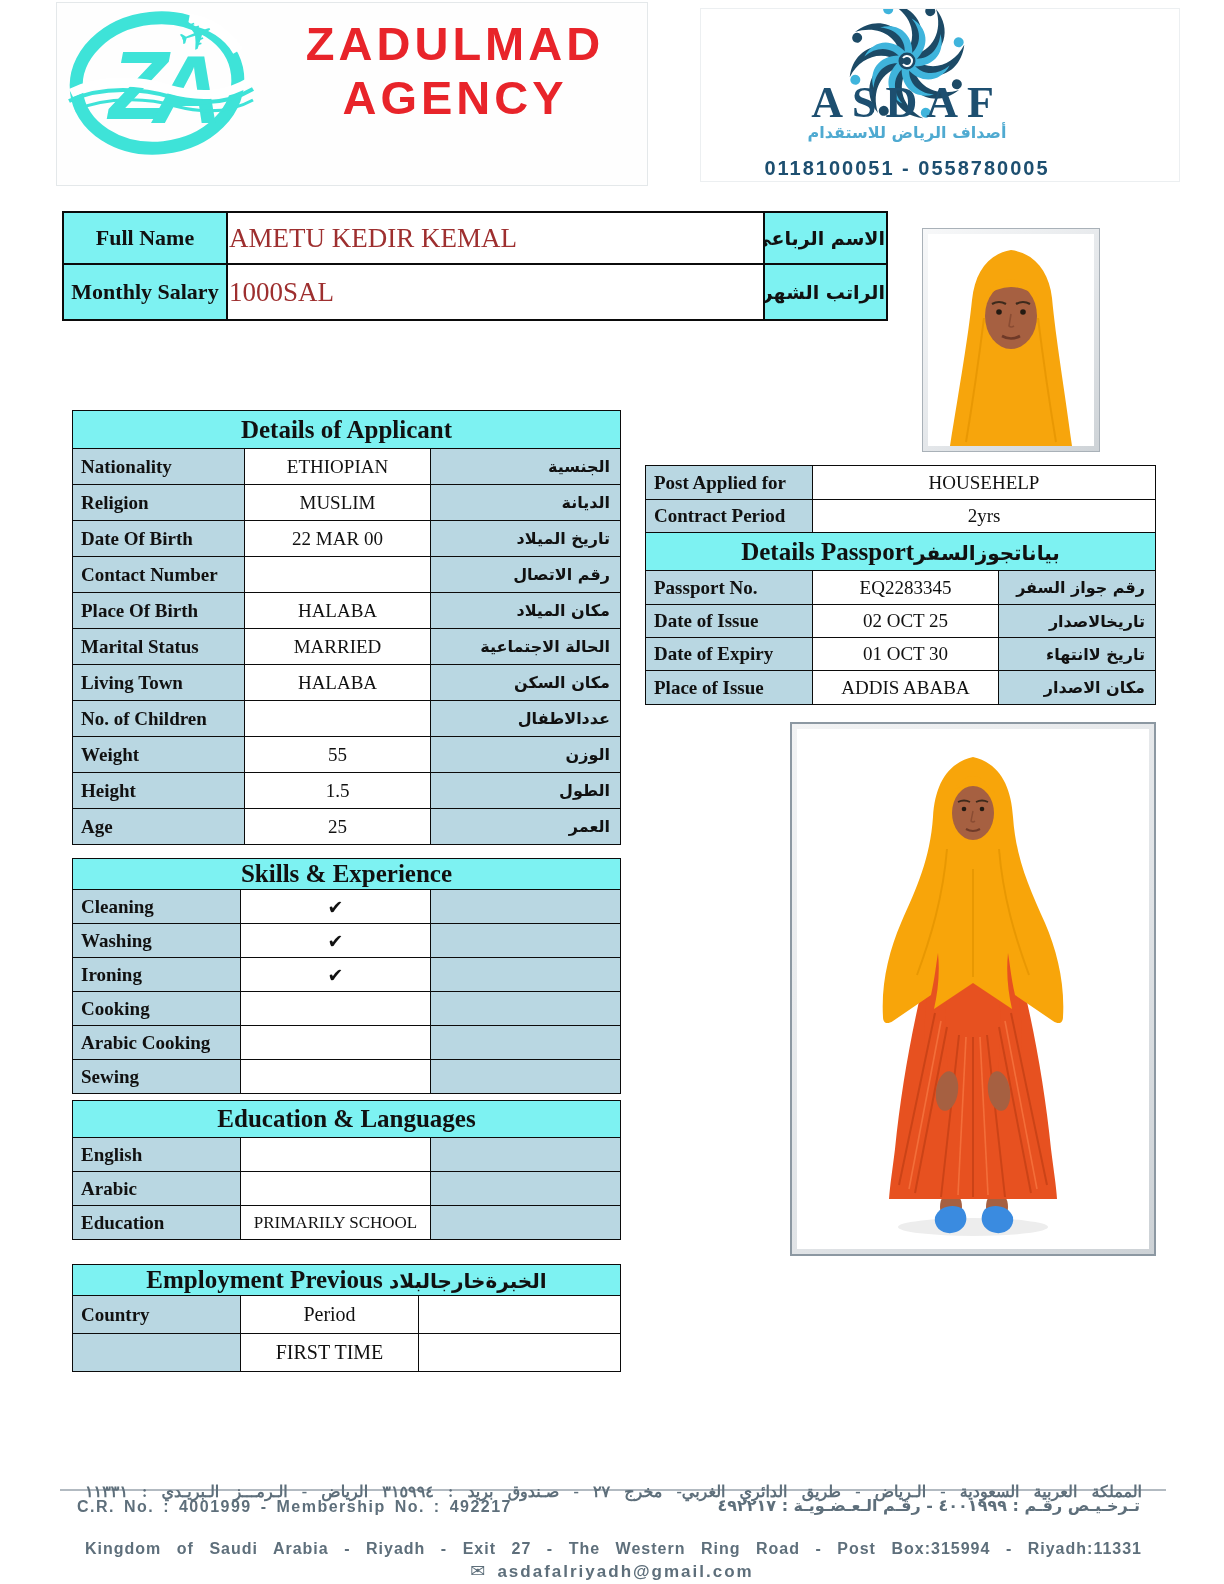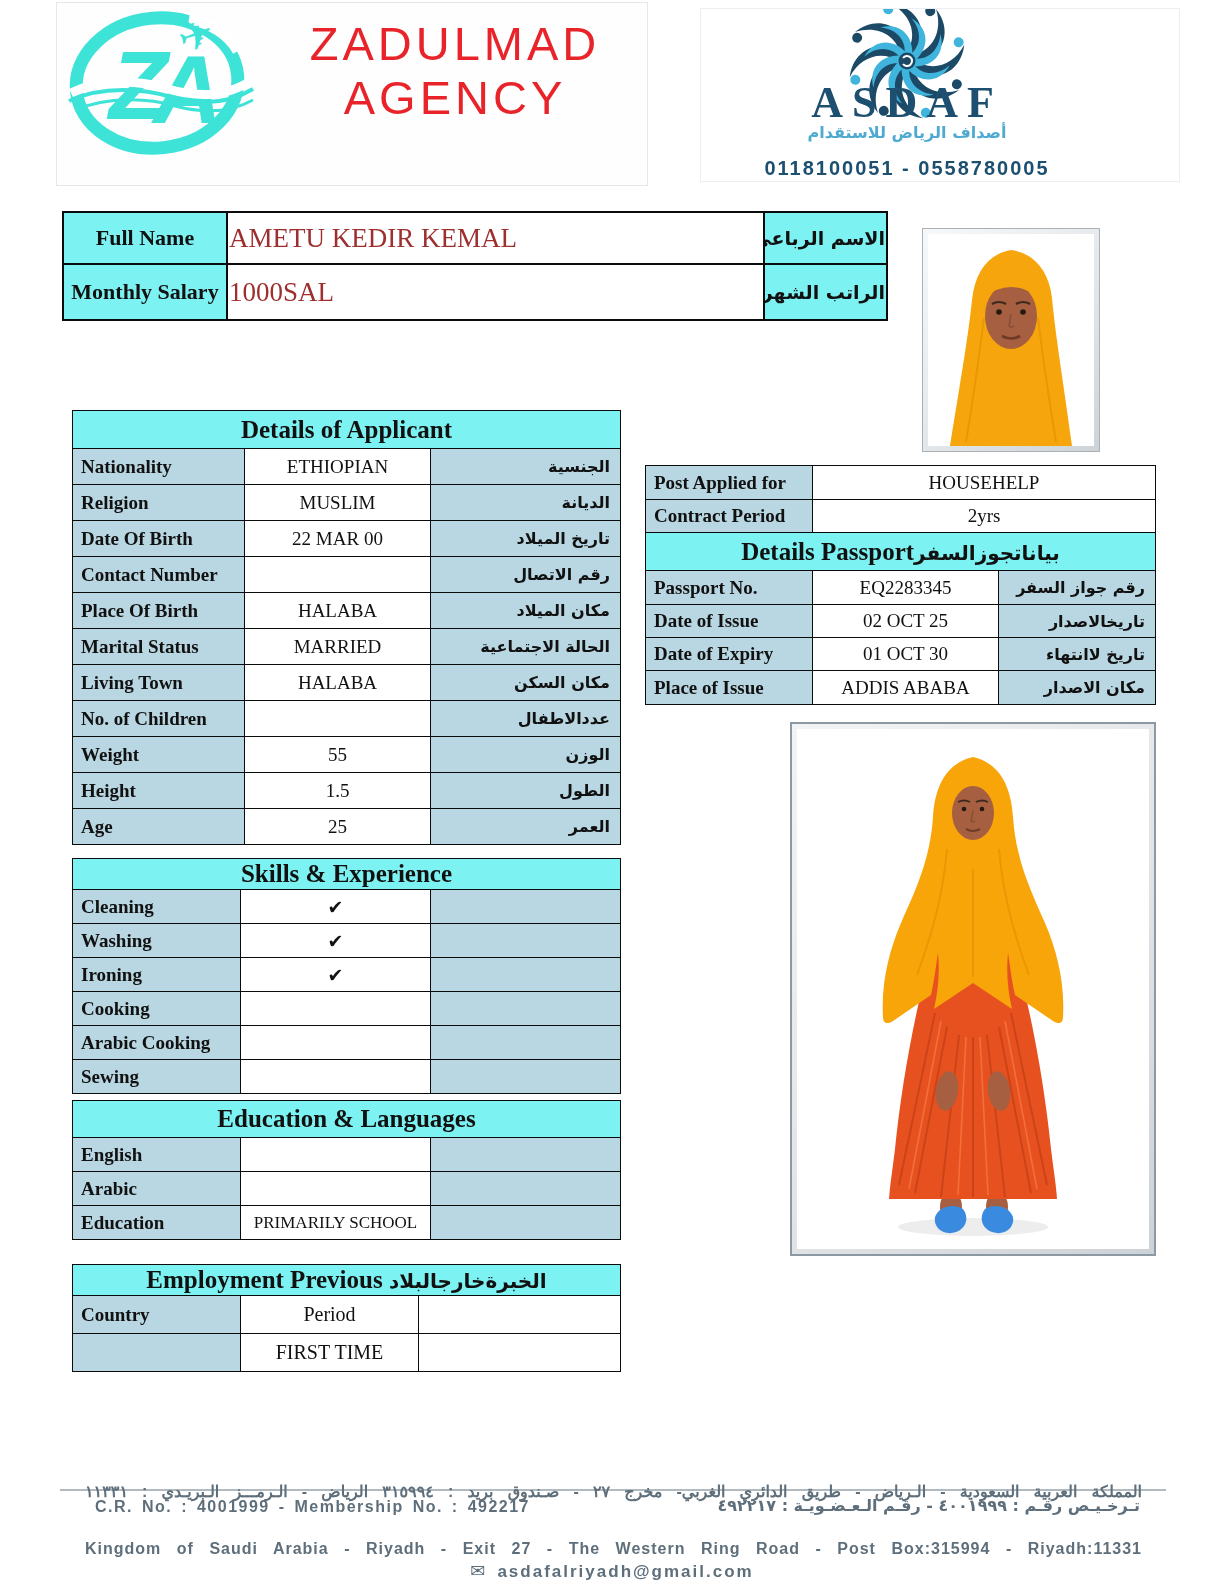--- a/index.html
+++ b/index.html
@@ -3,21 +3,21 @@
 <meta charset="utf-8">
 <style>
   html,body{margin:0;padding:0;background:#fff;}
   .page{position:relative;width:1224px;height:1584px;background:#ffffff;
         font-family:"Liberation Serif", serif;color:#111;overflow:hidden;}
 
   
   .logo-block{position:absolute;left:56px;top:2px;width:590px;height:182px;
               border:1px solid #e4e8ea;background:#fefefe;}
   .agency-name{position:absolute;left:198px;top:14px;width:400px;text-align:center;
-               font-family:"Liberation Sans", sans-serif;font-weight:normal;
+               font-family:"Liberation Sans", sans-serif;font-weight:bold;
                color:#e8242a;font-size:47px;letter-spacing:4px;line-height:1.14;}
   .asdaf-block{position:absolute;left:700px;top:8px;width:478px;height:172px;
                border:1px solid #eceff1;overflow:hidden;}
   .asdaf-center{position:absolute;left:0;width:412px;text-align:center;}
   .asdaf-word{top:68px;font-family:"Liberation Serif", serif;font-weight:bold;
               color:#1d4f70;font-size:44px;letter-spacing:9px;}
   .asdaf-ar{top:114px;font-family:"DejaVu Sans", sans-serif;font-weight:bold;
             color:#4faad1;font-size:16px;direction:rtl;}
   .asdaf-sub{top:134px;font-family:"Liberation Serif", serif;font-weight:bold;
              color:#1d4f70;font-size:13px;letter-spacing:5px;margin-top:36px;}
@@ -47,25 +47,25 @@
   .pframe{position:absolute;left:922px;top:228px;border:1px solid #a9b1b8;padding:5px;
           background:linear-gradient(135deg,#f7f8f9 0%,#e4e7ea 55%,#ced3d7 100%);}
   .bframe{position:absolute;left:790px;top:722px;border:2px solid #8c98a2;padding:5px;
           background:linear-gradient(135deg,#f2f3f4 0%,#e0e3e6 60%,#cdd2d6 100%);}
   .pframe svg,.bframe svg{display:block;background:#fff;}
 
   
   .f-rule{position:absolute;left:60px;top:1489px;width:1106px;border-top:2px solid #b2bac1;}
   .f-line{position:absolute;font-family:"Liberation Sans", sans-serif;color:#5e6f7b;
           font-weight:bold;}
-  .f-cr{left:95px;top:1498px;font-size:16px;letter-spacing:1.5px;word-spacing:3px;}
+  .f-cr{left:77px;top:1498px;font-size:16px;letter-spacing:1.5px;word-spacing:3px;}
   .f-lic{left:640px;top:1496px;width:500px;text-align:right;direction:rtl;font-size:16px;
          font-family:"DejaVu Sans", sans-serif;}
   .f-adr-ar{left:85px;top:1482px;width:1057px;direction:rtl;font-size:16px;
-            font-family:Liberation Sans, sans-serif;text-align:justify;text-align-last:justify;}
+            font-family:Liberation Serif, serif;text-align:justify;text-align-last:justify;}
   .f-adr-en{left:85px;top:1540px;width:1057px;font-size:16px;letter-spacing:1px;
             word-spacing:4px;text-align:justify;text-align-last:justify;}
   .f-mail{left:0;top:1560px;width:1224px;text-align:center;font-size:17px;letter-spacing:2px;}
   .env{font-family:"DejaVu Sans", sans-serif;font-size:18px;margin-right:10px;}
 </style>
 </head>
 <body>
 
 <div class="page">
 

